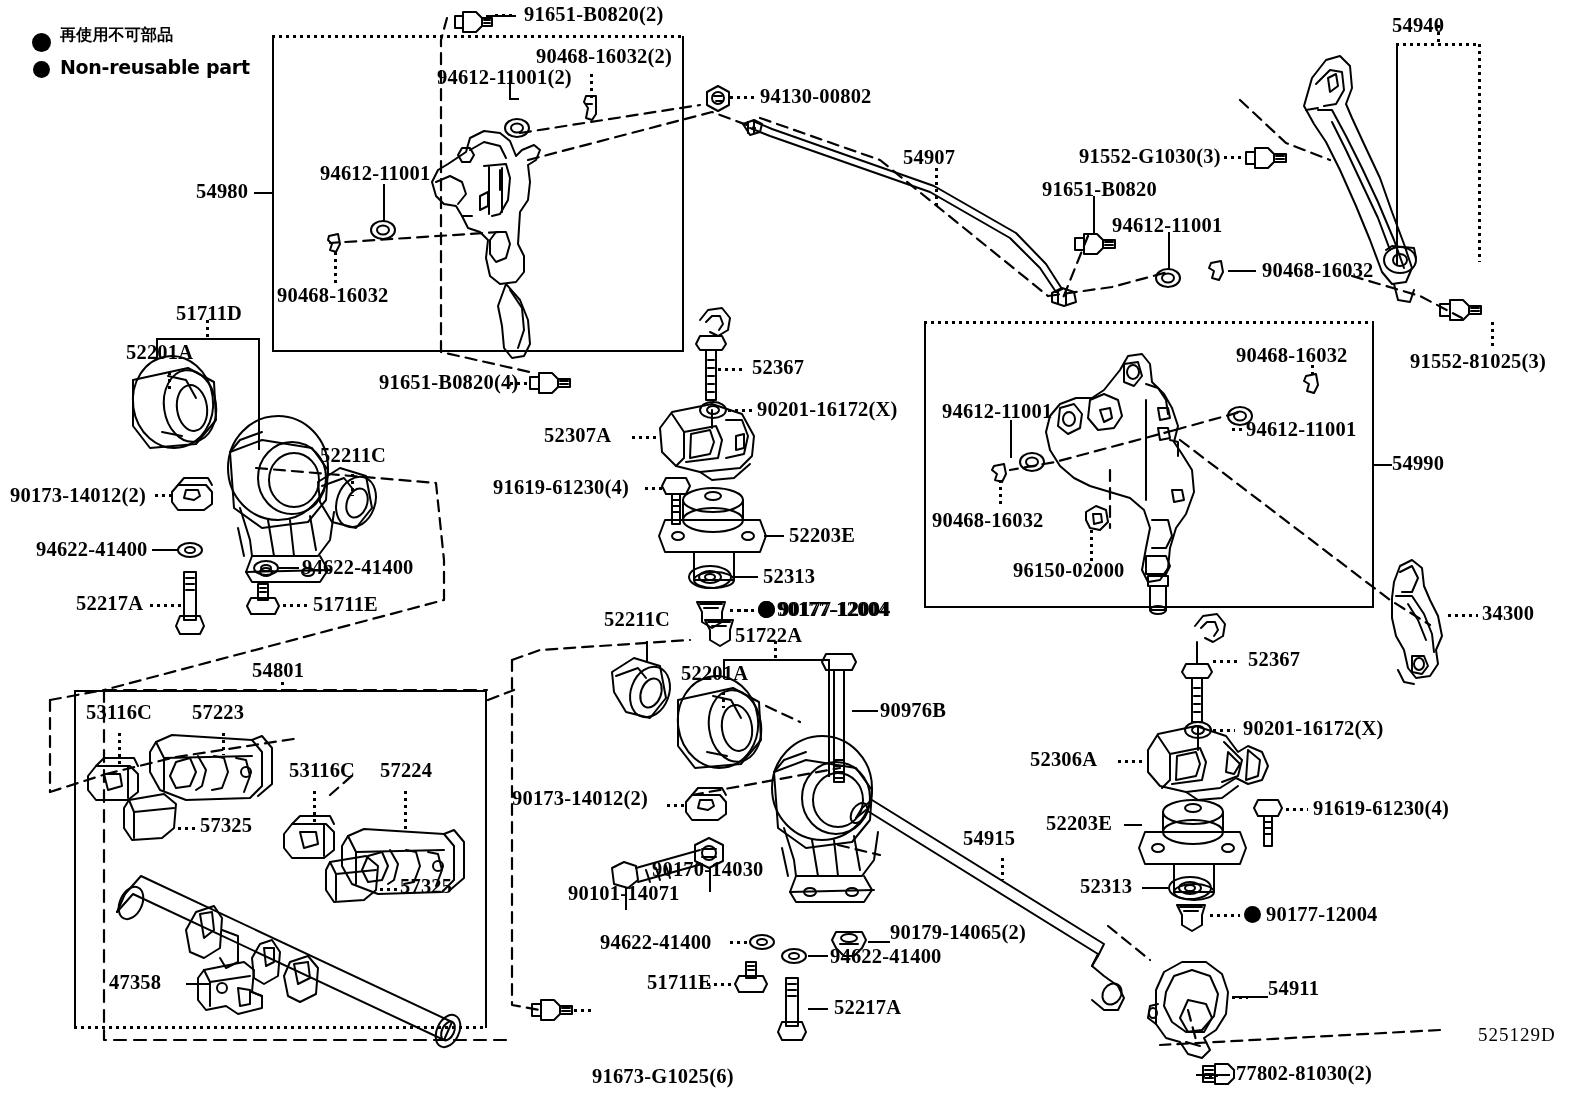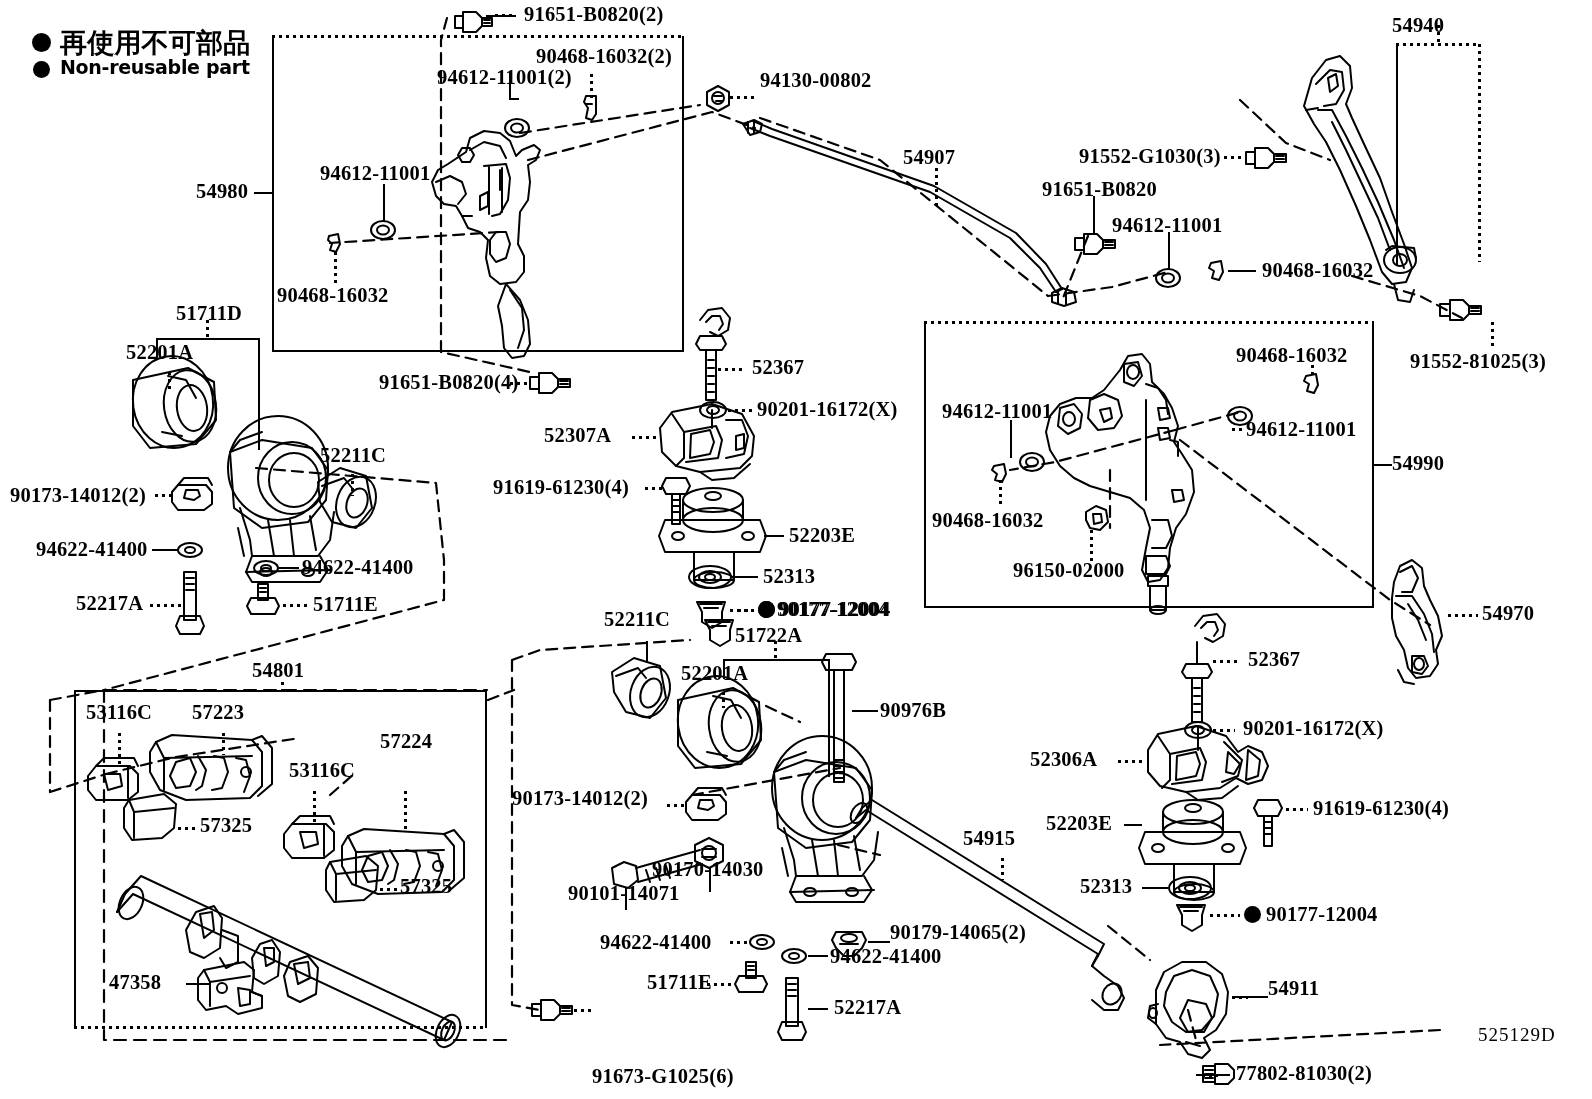--- a/index.html
+++ b/index.html
@@ -19,21 +19,21 @@
   .lbl{
     position:absolute;
     font-family:"Liberation Serif", serif;
     font-weight:700;
     font-size:20.5px;
     letter-spacing:.2px;
     white-space:nowrap;
     line-height:1.12;
     color:#000;
   }
-  .lbl.jp{font-family:Liberation Sans, sans-serif;font-weight:700;font-size:27px;}
+  .lbl.jp{font-family:Liberation Mono, monospace;font-weight:700;font-size:16px;}
   .lbl.en{font-family:"DejaVu Sans", sans-serif;font-weight:700;font-size:19px;letter-spacing:-.3px;}
   .lbl.code{font-size:19px;letter-spacing:1px;font-weight:400;}
   .lbl.multi{white-space:pre;line-height:1.26;}
 
   
   .bullet{
     position:absolute;
     width:19px;height:19px;
     border-radius:50%;
     background:#000;
@@ -735,21 +735,21 @@
 
   <div class="dot-h" style="left:1232px;top:996px;width:16px;"></div>
   <div class="ln h" style="left:1232px;top:996px;width:36px;"></div>
 
   <div class="dot-h" style="left:1202px;top:1074px;width:16px;"></div>
   <div class="ln h" style="left:1196px;top:1074px;width:34px;"></div>
 
   <div class="lbl" style="left:524px;top:3px;">91651-B0820(2)</div>
   <div class="lbl" style="left:536px;top:45px;">90468-16032(2)</div>
   <div class="lbl" style="left:437px;top:66px;">94612-11001(2)</div>
-  <div class="lbl" style="left:760px;top:69px;">94130-00802</div>
+  <div class="lbl" style="left:760px;top:85px;">94130-00802</div>
   <div class="lbl" style="left:1392px;top:14px;">54940</div>
   <div class="lbl" style="left:1079px;top:145px;">91552-G1030(3)</div>
   <div class="lbl" style="left:1042px;top:178px;">91651-B0820</div>
   <div class="lbl" style="left:1112px;top:214px;">94612-11001</div>
   <div class="lbl" style="left:903px;top:146px;">54907</div>
   <div class="lbl" style="left:196px;top:180px;">54980</div>
   <div class="lbl" style="left:320px;top:162px;">94612-11001</div>
   <div class="lbl" style="left:277px;top:284px;">90468-16032</div>
   <div class="lbl" style="left:1262px;top:259px;">90468-16032</div>
   <div class="lbl" style="left:1410px;top:350px;">91552-81025(3)</div>
@@ -769,33 +769,33 @@
   <div class="lbl" style="left:493px;top:476px;">91619-61230(4)</div>
   <div class="lbl" style="left:789px;top:524px;">52203E</div>
   <div class="lbl" style="left:763px;top:565px;">52313</div>
   <div class="lbl" style="left:779px;top:598px;">90177-12004</div>
   <div class="lbl" style="left:1236px;top:344px;">90468-16032</div>
   <div class="lbl" style="left:942px;top:400px;">94612-11001</div>
   <div class="lbl" style="left:1246px;top:418px;">94612-11001</div>
   <div class="lbl" style="left:932px;top:509px;">90468-16032</div>
   <div class="lbl" style="left:1013px;top:559px;">96150-02000</div>
   <div class="lbl" style="left:1392px;top:452px;">54990</div>
-  <div class="lbl" style="left:1482px;top:602px;">54970</div>
+  <div class="lbl" style="left:1482px;top:602px;">34300</div>
   <div class="lbl" style="left:1248px;top:648px;">52367</div>
   <div class="lbl" style="left:1243px;top:717px;">90201-16172(X)</div>
   <div class="lbl" style="left:1030px;top:748px;">52306A</div>
   <div class="lbl" style="left:1046px;top:812px;">52203E</div>
   <div class="lbl" style="left:1313px;top:797px;">91619-61230(4)</div>
   <div class="lbl" style="left:1080px;top:875px;">52313</div>
   <div class="lbl" style="left:1266px;top:903px;">90177-12004</div>
   <div class="lbl" style="left:86px;top:701px;">53116C</div>
   <div class="lbl" style="left:192px;top:701px;">57223</div>
   <div class="lbl" style="left:200px;top:814px;">57325</div>
   <div class="lbl" style="left:289px;top:759px;">53116C</div>
-  <div class="lbl" style="left:380px;top:730px;">57224</div>
+  <div class="lbl" style="left:380px;top:759px;">57224</div>
   <div class="lbl" style="left:400px;top:875px;">57325</div>
   <div class="lbl" style="left:109px;top:971px;">47358</div>
   <div class="lbl" style="left:604px;top:608px;">52211C</div>
   <div class="lbl" style="left:735px;top:624px;">51722A</div>
   <div class="lbl" style="left:681px;top:662px;">52201A</div>
   <div class="lbl" style="left:880px;top:699px;">90976B</div>
   <div class="lbl" style="left:777px;top:598px;">90177-12004</div>
   <div class="lbl" style="left:512px;top:787px;">90173-14012(2)</div>
   <div class="lbl" style="left:652px;top:858px;">90170-14030</div>
   <div class="lbl" style="left:568px;top:882px;">90101-14071</div>

